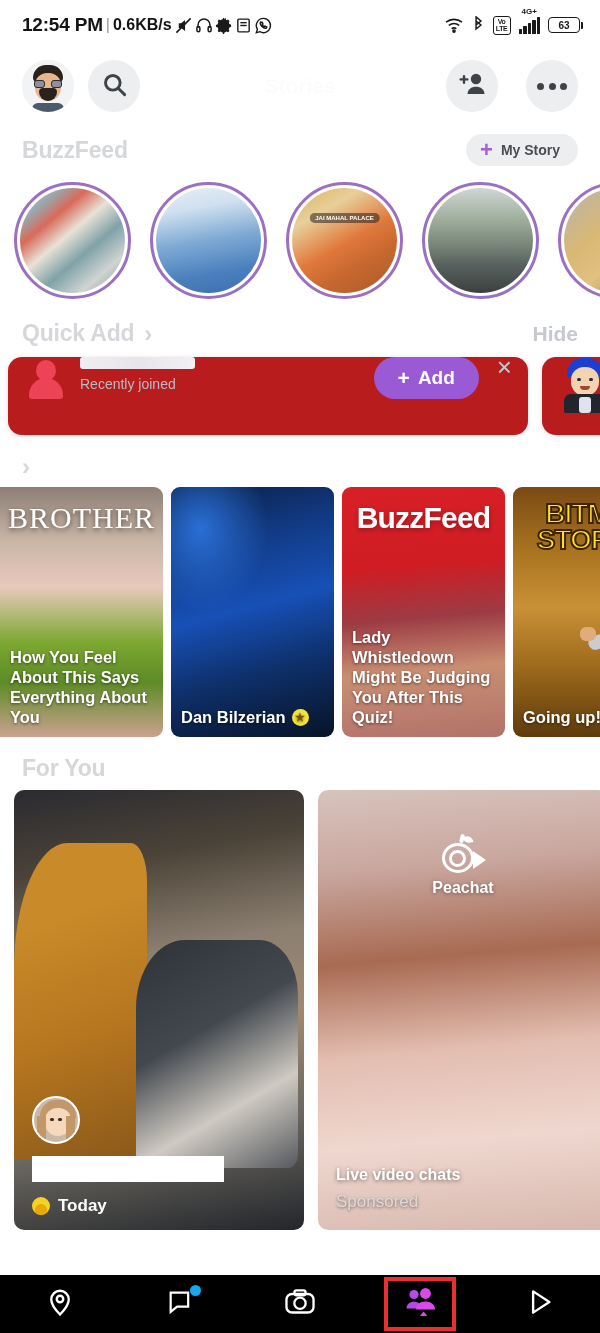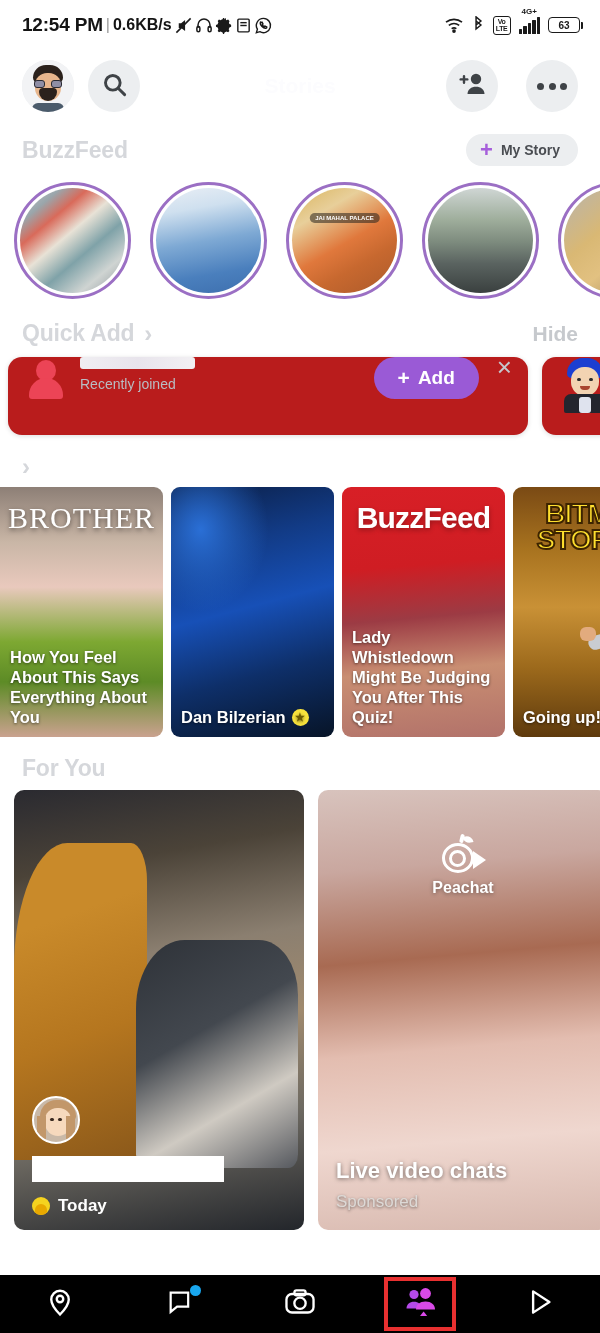--- a/index.html
+++ b/index.html
@@ -320,21 +320,21 @@
     background:#fff; border-radius:2px; transform: rotate(14deg);
   }
   .pc-leaf {
     position:absolute; left:23px; top:0px; width:10px; height:7px;
     background:#fff; border-radius: 0 8px 0 8px; transform: rotate(-10deg);
   }
   .pc-name { font-size: 16px; font-weight: bold; text-shadow: 0 1px 4px rgba(0,0,0,.4); }
 
   .fy-live {
     position: absolute; left: 18px; bottom: 46px; z-index: 4;
-    color: #fff; font-size: 22px; font-weight: bold;
+    color: #fff; font-size: 16px; font-weight: bold;
     text-shadow: 0 1px 4px rgba(0,0,0,.5);
   }
   .fy-spon {
     position: absolute; left: 18px; bottom: 18px; z-index: 4;
     color: #ddd9d6; font-size: 17px;
     text-shadow: 0 1px 3px rgba(0,0,0,.5);
   }
 
   
   .bottomnav {

